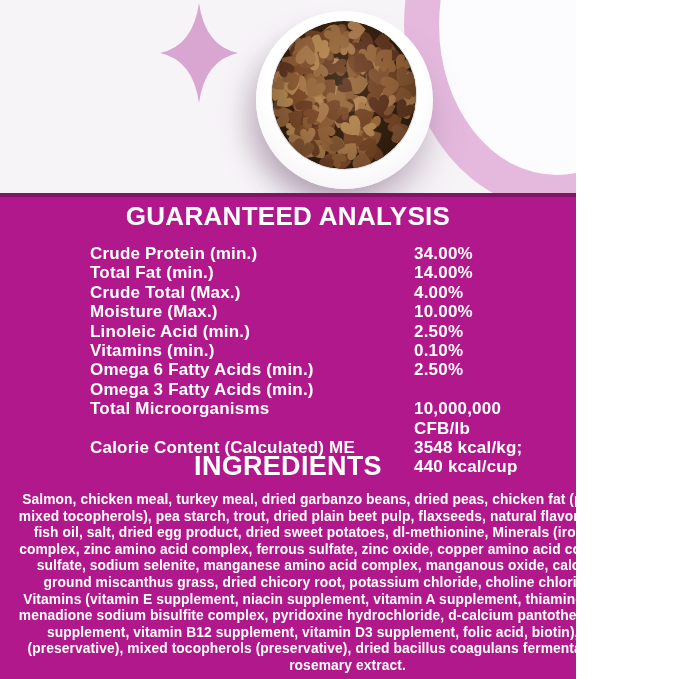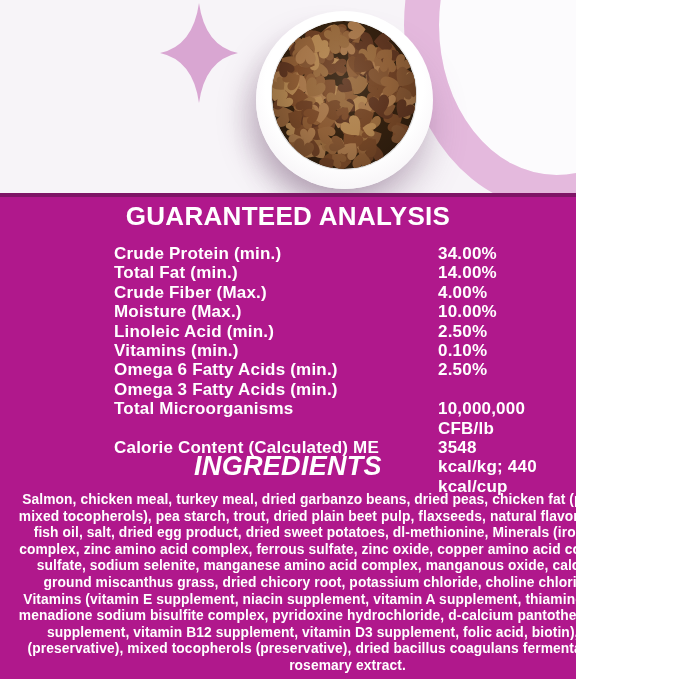--- a/index.html
+++ b/index.html
@@ -19,23 +19,23 @@
   .kibble svg{display:block;}
   .kibble-shade{position:absolute;left:0;top:0;width:146px;height:150px;border-radius:50%;
         background:radial-gradient(ellipse at 50% 40%,rgba(255,240,220,.10) 0%,rgba(0,0,0,0) 45%,rgba(0,0,0,.28) 100%);}
 
   
   .band{position:absolute;left:0;top:193px;right:0;bottom:0;
         background:var(--band,#b0188c);border-top:4px solid var(--band-dark,#7e1566);color:var(--text,#fff);}
   .band h1,.band h2{position:absolute;left:0;width:100%;margin:0;text-align:center;
         font-weight:800;font-size:26px;letter-spacing:.3px;line-height:1.05;}
   .band h1{top:6px;}
-  .band h2{top:255px;font-size:27px;font-style:italic;}
+  .band h2{top:255px;font-size:27px;}
   .rows{position:absolute;left:90px;right:36px;top:47px;}
-  .row{display:flex;font-size:17px;font-weight:700;line-height:19.4px;letter-spacing:.2px;margin-left:24px;}
+  .row{display:flex;font-size:17px;font-weight:700;line-height:19.4px;letter-spacing:.2px;}
   .row .lbl{flex:0 0 324px;}
   .row .val{flex:1;}
   .ing{position:absolute;left:0;top:287px;width:679px;margin:8px;box-sizing:border-box;padding:0 9px;
        text-align:center;font-size:13.8px;font-weight:700;line-height:16.6px;letter-spacing:.1px;}
 </style>
 </head>
 <body>
 
 <div class="page">
 
@@ -268,21 +268,21 @@
     <div class="rows">
       <div class="row">
           <span class="lbl">Crude Protein (min.)</span>
           <span class="val">34.00%</span>
         </div>
       <div class="row">
           <span class="lbl">Total Fat (min.)</span>
           <span class="val">14.00%</span>
         </div>
       <div class="row">
-          <span class="lbl">Crude Fiber (Max.)</span>
+          <span class="lbl">Crude Total (Max.)</span>
           <span class="val">4.00%</span>
         </div>
       <div class="row">
           <span class="lbl">Moisture (Max.)</span>
           <span class="val">10.00%</span>
         </div>
       <div class="row">
           <span class="lbl">Linoleic Acid (min.)</span>
           <span class="val">2.50%</span>
         </div>

